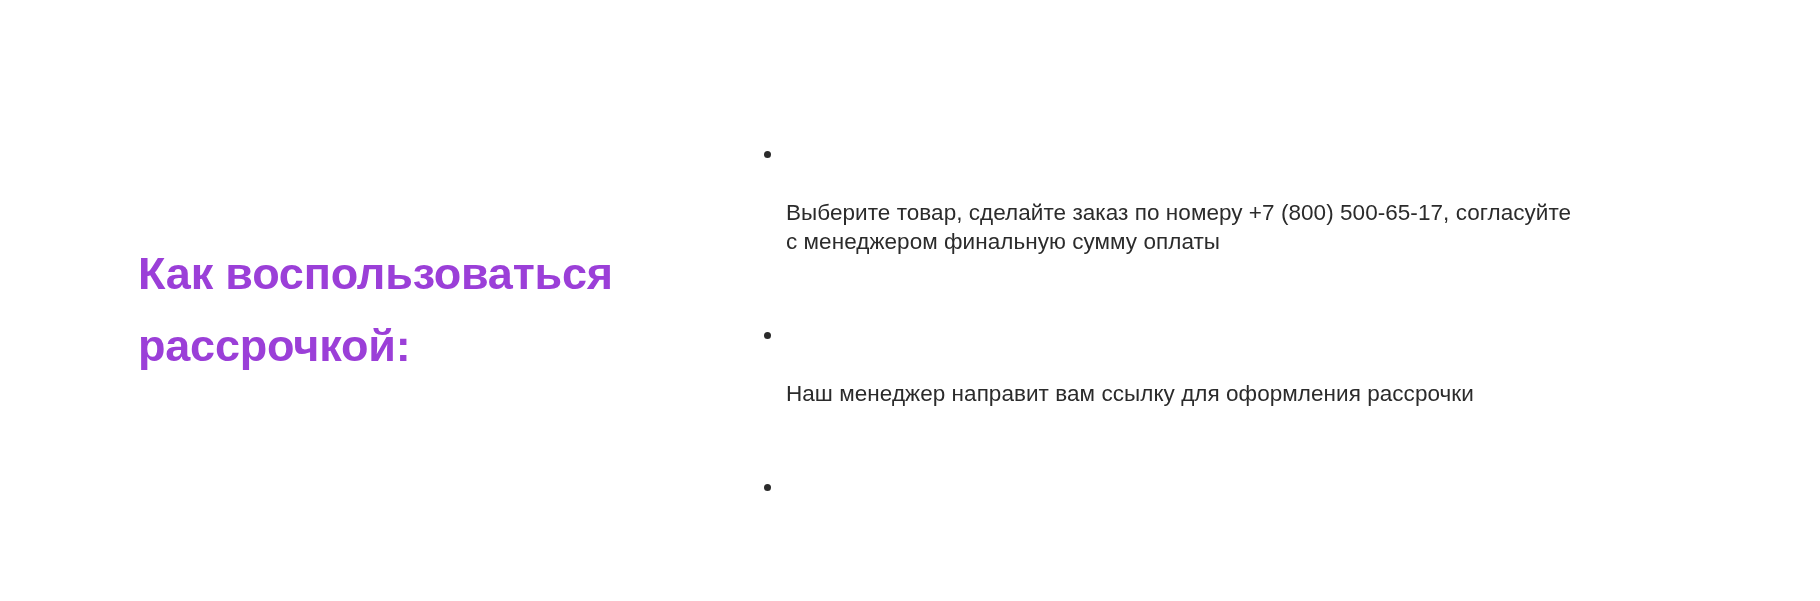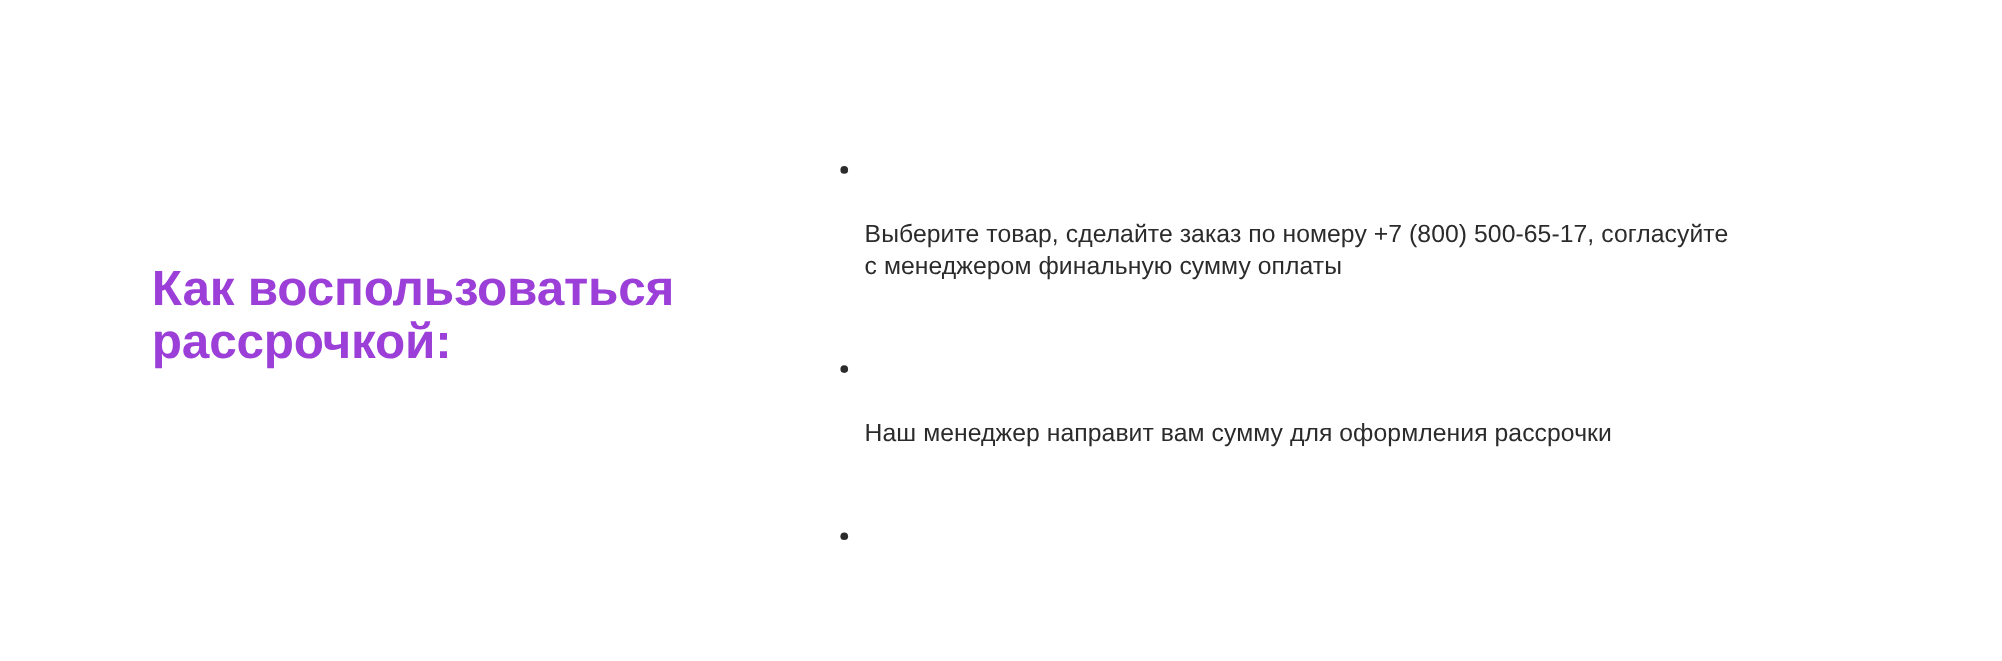--- a/index.html
+++ b/index.html
@@ -27,21 +27,21 @@
   .heading-col {
     position: absolute;
     left: 138px;
     top: 238px;
     width: 560px;
   }
 
   .heading {
     margin: 0;
     font-size: 45px;
-    line-height: 48px;
+    line-height: 72px;
     font-weight: 700;
     letter-spacing: -0.2px;
     color: #9b3fd8;
     white-space: pre-line;
   }
 
   
   .list-col {
     position: absolute;
     left: 758px;
@@ -99,21 +99,21 @@
     <ul class="steps">
 
       <li class="step">
         <span class="marker"></span>
         <span class="step-text">Выберите товар, сделайте заказ по номеру +7 (800) 500-65-17, согласуйте
 с менеджером финальную сумму оплаты</span>
       </li>
 
       <li class="step">
         <span class="marker"></span>
-        <span class="step-text">Наш менеджер направит вам сумму для оформления рассрочки</span>
+        <span class="step-text">Наш менеджер направит вам ссылку для оформления рассрочки</span>
       </li>
 
       <li class="step">
         <span class="marker"></span>
       </li>
 
     </ul>
   </div>
 
 </div>

